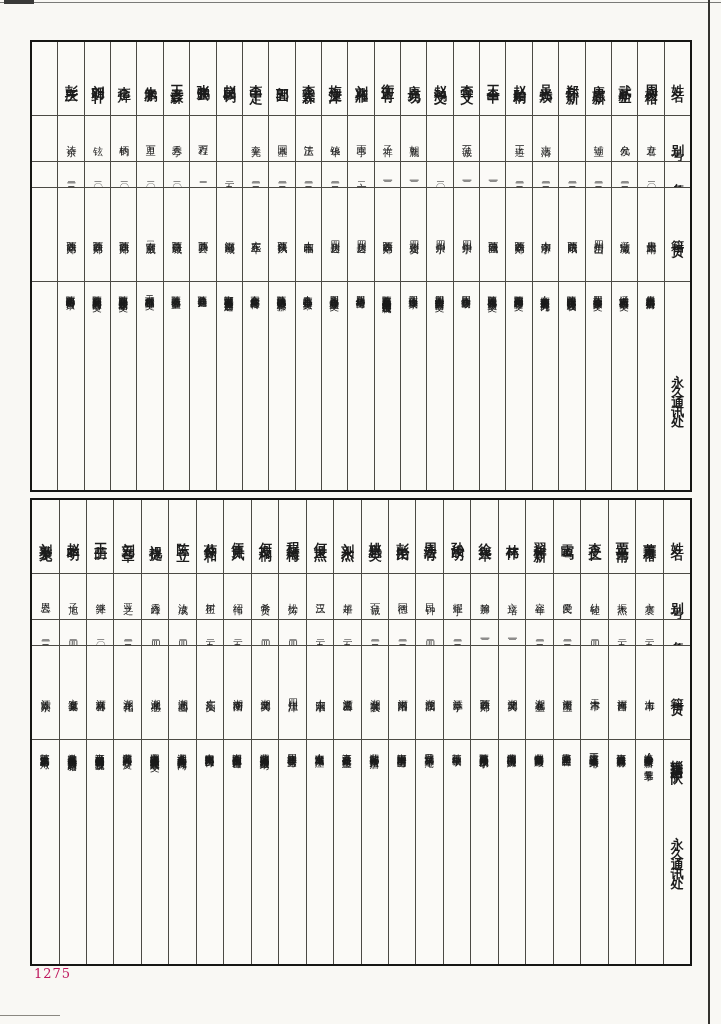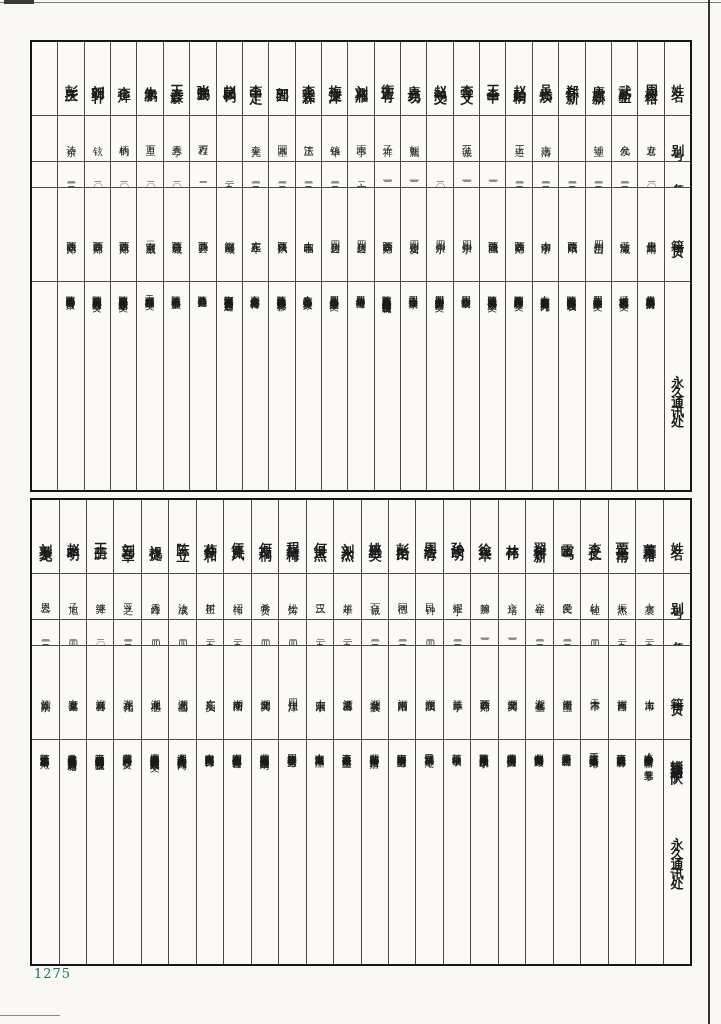--- a/index.html
+++ b/index.html
@@ -37,21 +37,21 @@
   .addr-text   { font-size:9.5px; line-height:11px; letter-spacing:0.5px; max-height:100%; }
 
   .hdr       { font-weight:700; font-size:13px; letter-spacing:5px; }
   .hdr-tight { font-weight:700; font-size:11px; letter-spacing:1px; }
 
   .hdr-addr { display:flex; flex-direction:column; align-items:center; justify-content:center; gap:12px; }
   .hdr-addr.with-unit { justify-content:flex-start; padding-top:10px; }
   .addr-label { font-weight:700; font-size:13px; letter-spacing:10px; }
   .unit-title { font-weight:700; font-size:12.5px; line-height:14px; letter-spacing:2px; height:64px; }
 
-  .page-number { position:absolute; left:34px; top:966px; font-family:"DejaVu Serif", serif; font-size:13px; color:#0f766e; letter-spacing:1px; }
+  .page-number { position:absolute; left:34px; top:966px; font-family:"DejaVu Serif", serif; font-size:13px; color:#be185d; letter-spacing:1px; }
 </style>
 </head>
 <body>
 
 <div class="page">
   <div class="scan-top"></div>
   <div class="scan-corner"></div>
   <div class="scan-right"></div>
   <div class="scan-bottom"></div>
 

